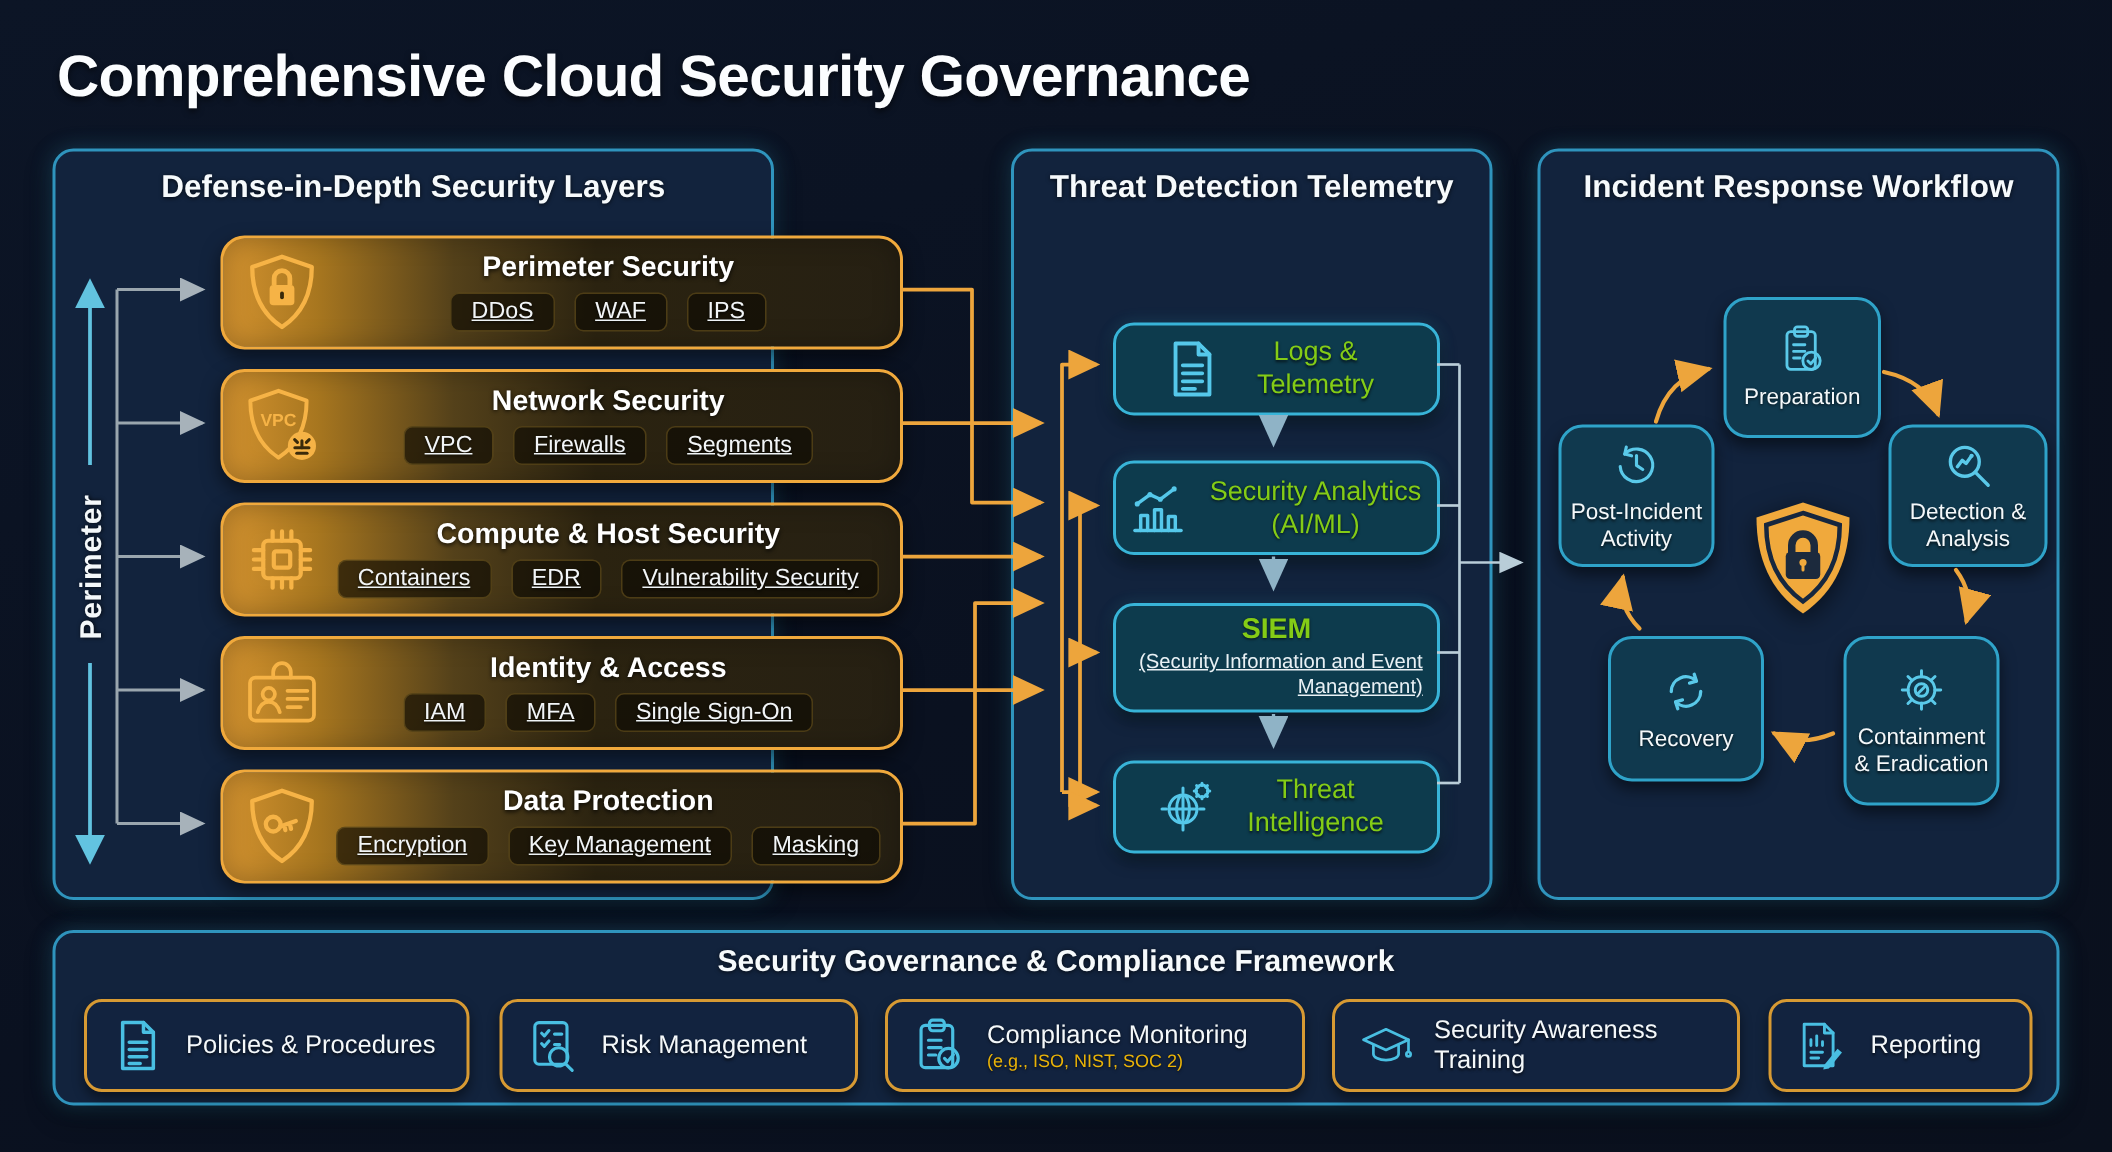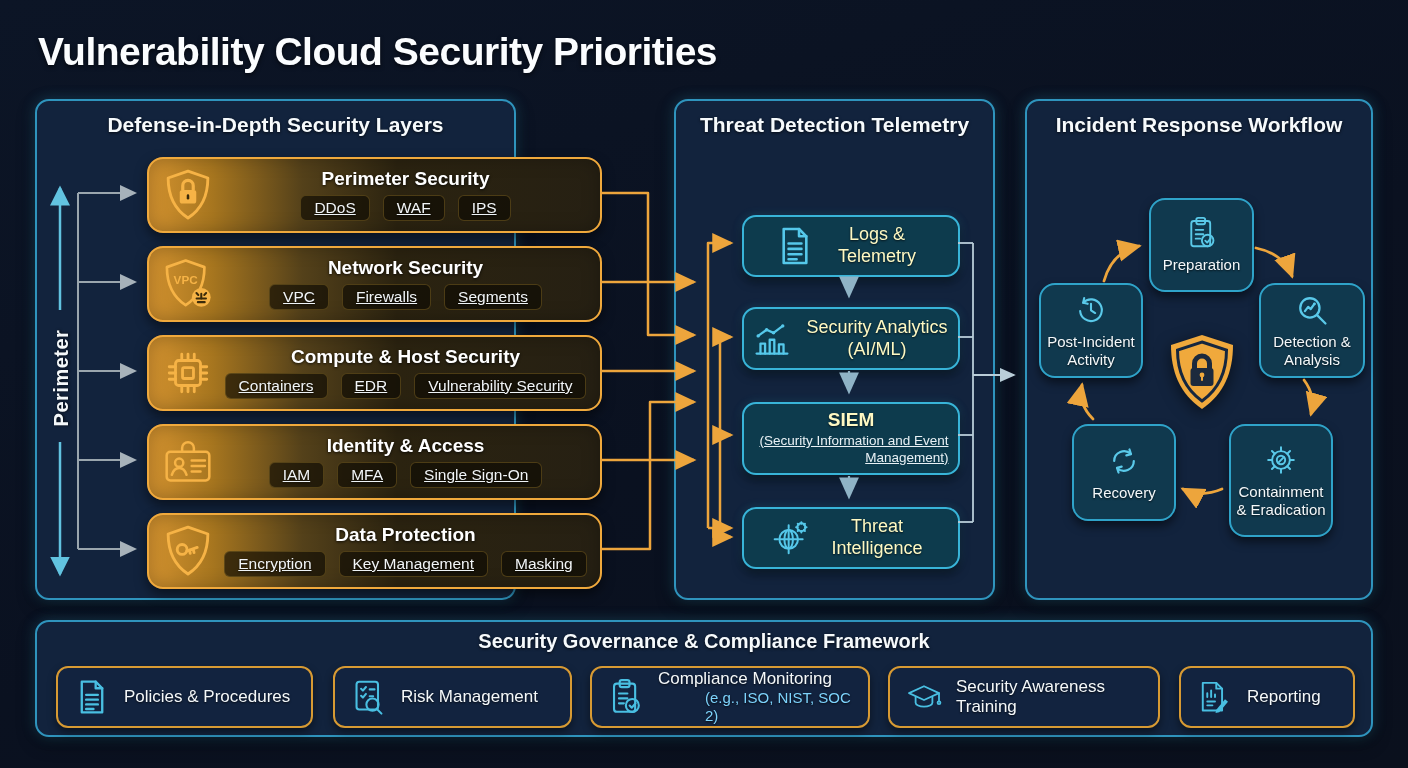--- a/index.html
+++ b/index.html
@@ -30,49 +30,49 @@
 
   .perimeter-label { position:absolute; left:-55px; top:265px; width:160px; height:24px; text-align:center;
     transform:rotate(-90deg); font-size:20px; font-weight:bold; color:#f4f8fa; letter-spacing:.5px; text-shadow:0 1px 3px rgba(0,0,0,.8); }
 
   
   .stage { position:absolute; left:66px; width:218px; background:#0d3b4d; border:2px solid #38b4d8; border-radius:14px;
     box-shadow:0 5px 10px rgba(0,0,0,.5), 0 0 10px rgba(56,180,216,.2);
     display:flex; align-items:center; justify-content:center; gap:12px; padding:0 8px; }
   .stage-icon { flex:none; width:40px; height:42px; color:#55c8ea; }
   .stage-icon svg { width:100%; height:100%; }
-  .stage-text { font-size:18px; line-height:1.22; text-align:center; color:#fef9c3; text-shadow:0 1px 2px rgba(0,0,0,.7); }
+  .stage-text { font-size:18px; line-height:1.22; text-align:center; color:#84cc16; text-shadow:0 1px 2px rgba(0,0,0,.7); }
   .stage.siem { flex-direction:column; gap:2px; }
   .siem-title { font-size:19px; font-weight:bold; line-height:1.1; }
   .siem-sub { font-size:13.5px; line-height:1.25; text-align:right; max-width:195px; color:#e9f1f5;text-decoration:underline; }
 
   
   .step { position:absolute; background:#10394e; border:2px solid #2fa3c9; border-radius:16px;
     box-shadow:0 5px 10px rgba(0,0,0,.5); display:flex; flex-direction:column; align-items:center; justify-content:center; gap:6px; padding:4px; }
   .step-icon { width:34px; height:34px; color:#5ac9e9; }
   .step-icon svg { width:100%; height:100%; }
   .step-label { font-size:15px; line-height:1.18; text-align:center; color:#f4f8fa; text-shadow:0 1px 2px rgba(0,0,0,.7); }
   .center-shield { position:absolute; left:140px; top:231px; width:70px; height:80px; filter:drop-shadow(0 4px 8px rgba(0,0,0,.55)); }
 
   
   .gov-item { position:absolute; top:44px; height:62px; background:#12233f; border:2px solid #d79a33; border-radius:12px;
     box-shadow:0 4px 8px rgba(0,0,0,.45); display:flex; align-items:center; gap:14px; padding:0 16px; }
   .gov-icon { flex:none; width:36px; height:38px; color:#49bfe2; }
   .gov-icon svg { width:100%; height:100%; }
   .gov-text { font-size:17px; line-height:1.2; color:#f4f8fa; text-shadow:0 1px 2px rgba(0,0,0,.7); }
-  .gov-sub { font-size:15px; color:#7dd3fc;margin-left:47px; }
+  .gov-sub { font-size:12px; color:#eab308; }
 
   .connectors { position:absolute; left:0; top:0; width:1408px; height:768px; z-index:40; pointer-events:none; }
 </style>
 </head>
 <body>
 
 <div id="stage">
 
-  <div class="main-title">Vulnerability Cloud Security Priorities</div>
+  <div class="main-title">Comprehensive Cloud Security Governance</div>
 
   <div class="panel" id="panel-defense">
     <div class="panel-title">Defense-in-Depth Security Layers</div>
     <div class="perimeter-label">Perimeter</div>
 
     <div class="layer-card" style="top:56px">
       <span class="layer-icon"><svg viewBox="0 0 30 34" fill="none" stroke="currentColor" stroke-width="1.8" stroke-linejoin="round">
             <path d="M15 2L27.5 6.3C27.5 17.5 23.7 25.8 15 31.5 6.3 25.8 2.5 17.5 2.5 6.3z"></path>
             <path d="M11.7 14v-2.9a3.3 3.3 0 0 1 6.6 0V14" stroke-width="2"></path>
             <rect x="9.8" y="13.8" width="10.4" height="8.6" rx="1.6" fill="currentColor" stroke="none"></rect>

